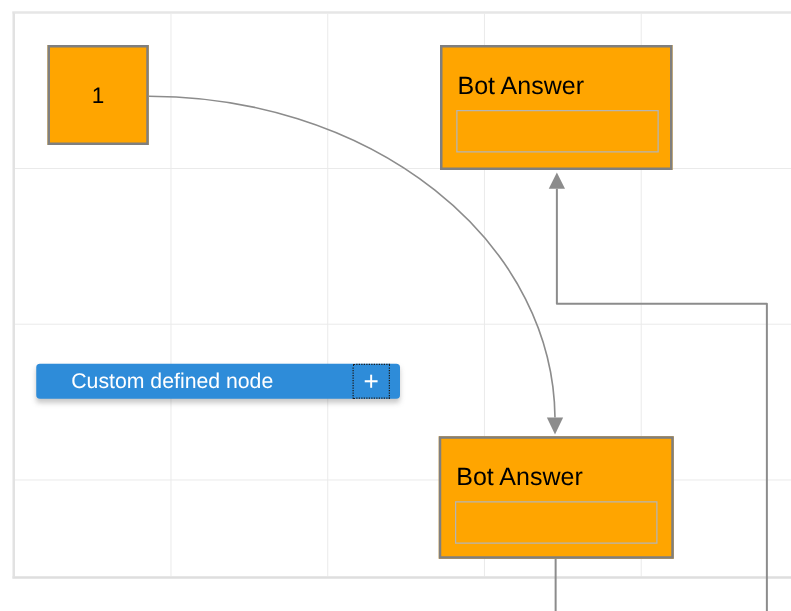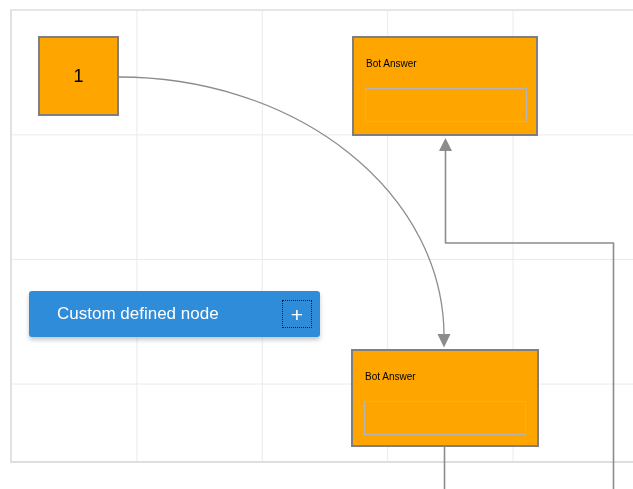--- a/index.html
+++ b/index.html
@@ -52,40 +52,40 @@
     width: 81px; height: 80px;
     display: flex; align-items: center; justify-content: center;
     font-size: 18px; color: #000;
   }
   .node-bot-top    { left: 352px; top: 36px;  width: 186px; height: 100px; }
   .node-bot-bottom { left: 351px; top: 349px; width: 188px; height: 98px; }
 
   .node-title {
     position: absolute;
     left: 12px; top: 20px;
-    font-size: 10px;
+    font-size: 20px;
     color: #000;
     white-space: nowrap;
   }
   .node-field {
     position: absolute;
     left: 11px; top: 50px;
     width: 162px; height: 34px;
     box-sizing: border-box;
     border: 1px solid #b5b5b5;
     background: transparent;
     font-size: 13px; color: #000;
     padding: 0 4px;
   }
 
   
   .custom-node {
     position: absolute;
     left: 29px; top: 291px;
-    width: 291px; height: 46px;
+    width: 291px; height: 28px;
     box-sizing: border-box;
     background: #2e8cd9;
     border-radius: 3px;
     box-shadow: 0 3px 4px rgba(100,100,100,0.35);
     z-index: 3;
     display: flex;
     align-items: center;
   }
   .custom-label {
     margin-left: 28px;

